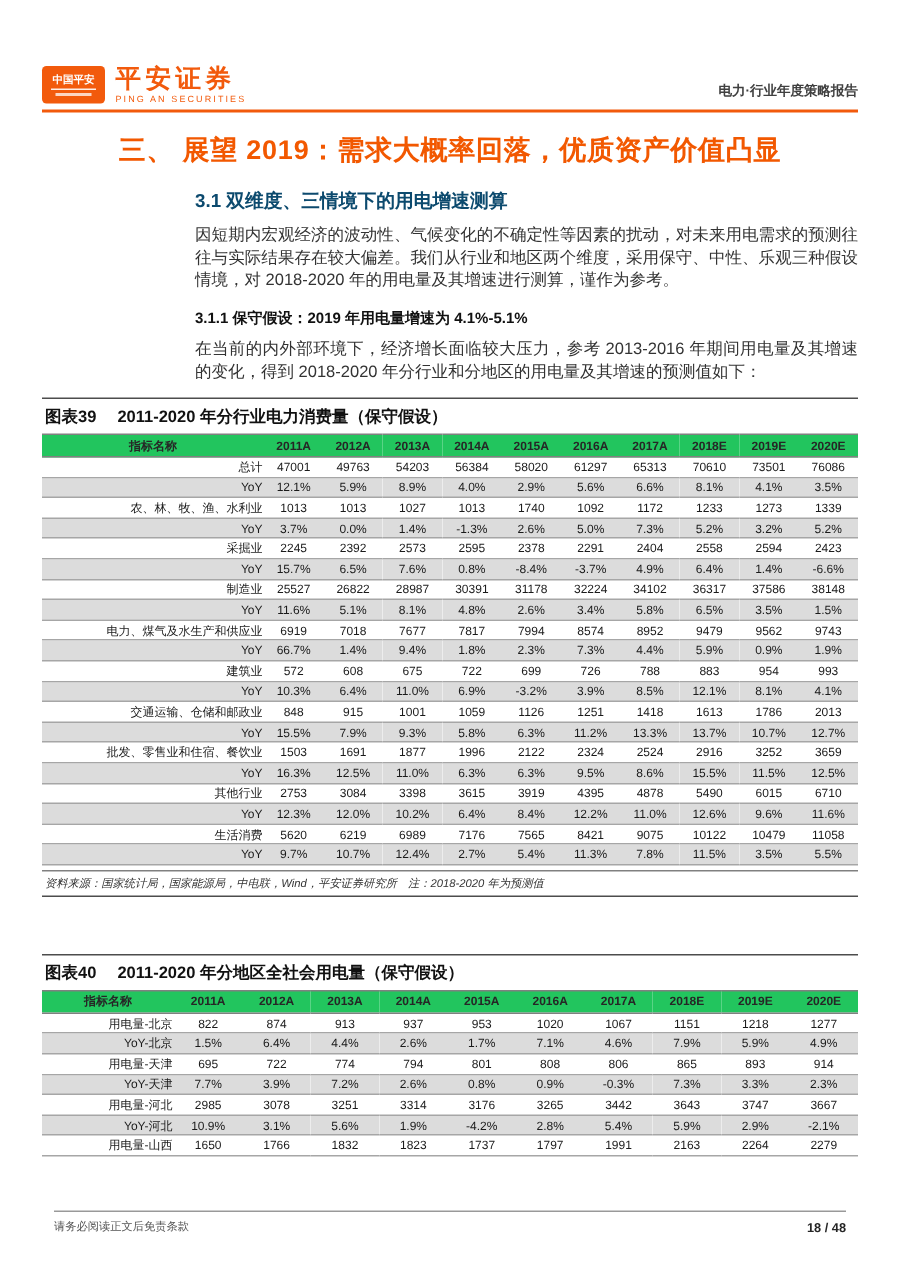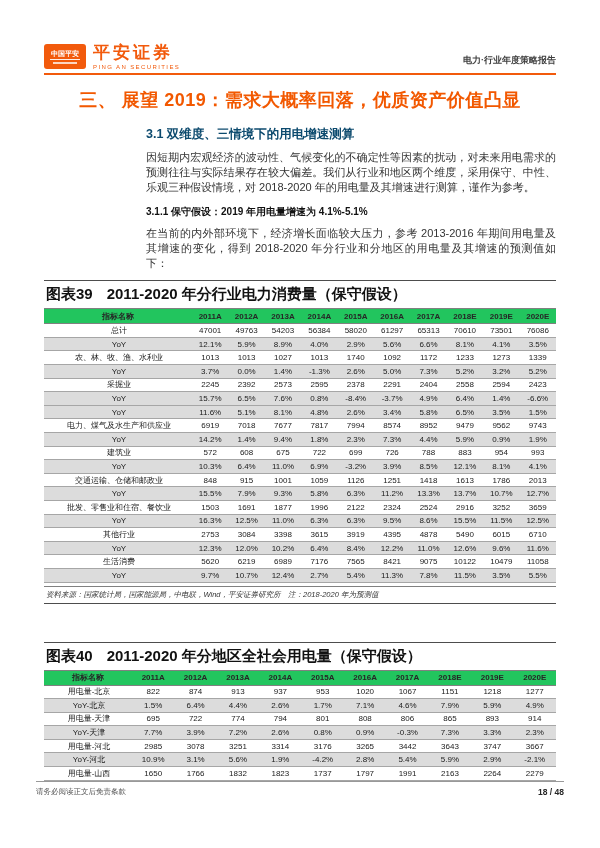--- a/index.html
+++ b/index.html
@@ -1,18 +1,18 @@
 <!DOCTYPE html>
 <html><head>
 <meta charset="utf-8">
 <style>
   * { margin:0; padding:0; box-sizing:border-box; }
   html,body { background:#fff; }
   body { width:600px; height:848px; font-family:"Liberation Sans","DejaVu Sans",sans-serif; color:#262626; }
-  .page { width:600px; height:848px; padding:0 44px; position:relative; overflow:hidden; background:#fff; }
+  .page { width:600px; height:848px; padding:0 28px; position:relative; overflow:hidden; background:#fff; }
 
   
   .header { display:flex; justify-content:space-between; align-items:flex-end; padding-top:44px; }
   .brand { display:flex; align-items:flex-start; gap:7px; }
   .logo-badge { background:#f25a0c; color:#fff; border-radius:3px; width:42px; height:25px;
                 display:flex; flex-direction:column; align-items:center; justify-content:center; gap:2px; }
   .logo-badge .badge-txt { font-size:7px; font-weight:bold; line-height:1; }
   .logo-badge .sep { width:30px; height:1px; background:rgba(255,255,255,.9); }
   .logo-badge .dots { width:24px; height:2px; background:rgba(255,255,255,.75); }
   .brand-cn { color:#f25a0c; font-size:17px; font-weight:bold; letter-spacing:3px; line-height:1; }
@@ -23,36 +23,36 @@
   
   .main-title { text-align:center; color:#f25800; font-size:18px; font-weight:bold; margin-top:13px; letter-spacing:.5px; }
   .content { margin-left:102px; }
   .h2 { font-size:12.5px; font-weight:bold; color:#0c4a6e; margin-top:14px; }
   .para { font-size:11px; color:#333; line-height:15.2px; text-align:justify; margin-top:7px; }
   .h3 { font-size:10px; font-weight:bold; color:#111; margin-top:9px; }
 
   
   .figure { margin-top:9px; border-top:1.5px solid #4d4d4d; }
   .figure40 { margin-top:38px; }
-  .fig-title { font-size:15px; font-weight:bold; color:#111; padding:4px 2px; }
+  .fig-title { font-size:11px; font-weight:bold; color:#111; padding:4px 2px; }
   .fig-title .fig-no { margin-right:14px; }
   table { width:100%; border-collapse:collapse; table-layout:fixed; }
   thead th { background:#22c55e; border-top:1px solid #808080; border-bottom:1px solid #808080;
              font-size:8px; font-weight:bold; text-align:center; height:15px; padding:0 1px; }
   tbody td { font-size:8px; border-bottom:1px solid #a6a6a6; text-align:center; height:13.6px;
              padding:0 1px; white-space:nowrap; overflow:hidden; vertical-align:middle; color:#1a1a1a; }
-  td.first-col { text-align:center; padding-left:3px; }
+  td.first-col { text-align:right; padding-left:3px; }
   tr.shaded td { background:#dcdcdc; }
   .t39 .first-col { width:148px; }
   .t40 .first-col { width:88px; }
   .fig-source { margin-top:3px; border-top:1px solid #808080; border-bottom:1.5px solid #4d4d4d;
                 font-size:7.5px; font-style:italic; color:#333; padding:3px 2px; }
 
   
-  .footer { position:absolute; top:781px; left:36px; right:36px; border-top:1px solid #999;
+  .footer { position:absolute; top:807px; left:36px; right:36px; border-top:1px solid #999;
             padding-top:5px; display:flex; justify-content:space-between; align-items:flex-end; }
   .footer-disclaimer { font-size:7.5px; color:#555; }
   .footer-page { font-size:8.5px; color:#262626; font-weight:bold; }
 </style>
 </head>
 <body>
 
 <div class="page">
 
   <div class="header">
@@ -172,20 +172,33 @@
             <td>6.5%</td>
             <td>7.6%</td>
             <td>0.8%</td>
             <td>-8.4%</td>
             <td>-3.7%</td>
             <td>4.9%</td>
             <td>6.4%</td>
             <td>1.4%</td>
             <td>-6.6%</td>
           </tr>
+          <tr>
+            <td class="first-col">制造业</td>
+            <td>25527</td>
+            <td>26822</td>
+            <td>28987</td>
+            <td>30391</td>
+            <td>31178</td>
+            <td>32224</td>
+            <td>34102</td>
+            <td>36317</td>
+            <td>37586</td>
+            <td>38148</td>
+          </tr>
           <tr class="shaded">
             <td class="first-col">YoY</td>
             <td>11.6%</td>
             <td>5.1%</td>
             <td>8.1%</td>
             <td>4.8%</td>
             <td>2.6%</td>
             <td>3.4%</td>
             <td>5.8%</td>
             <td>6.5%</td>
@@ -200,21 +213,21 @@
             <td>7817</td>
             <td>7994</td>
             <td>8574</td>
             <td>8952</td>
             <td>9479</td>
             <td>9562</td>
             <td>9743</td>
           </tr>
           <tr class="shaded">
             <td class="first-col">YoY</td>
-            <td>14.2%</td>
+            <td>66.7%</td>
             <td>1.4%</td>
             <td>9.4%</td>
             <td>1.8%</td>
             <td>2.3%</td>
             <td>7.3%</td>
             <td>4.4%</td>
             <td>5.9%</td>
             <td>0.9%</td>
             <td>1.9%</td>
           </tr>

